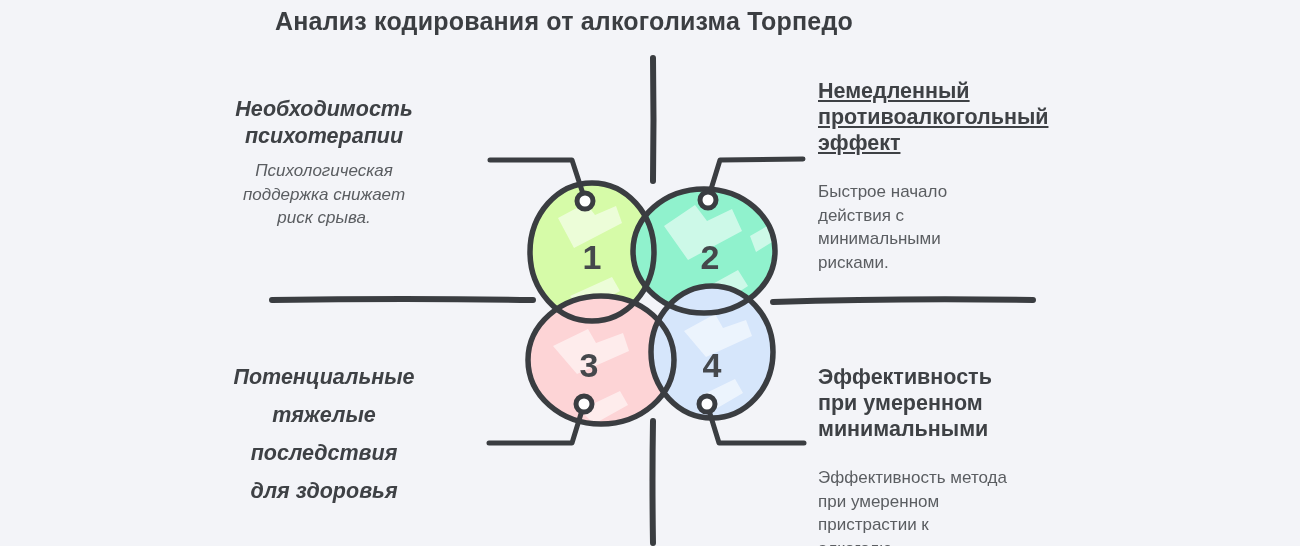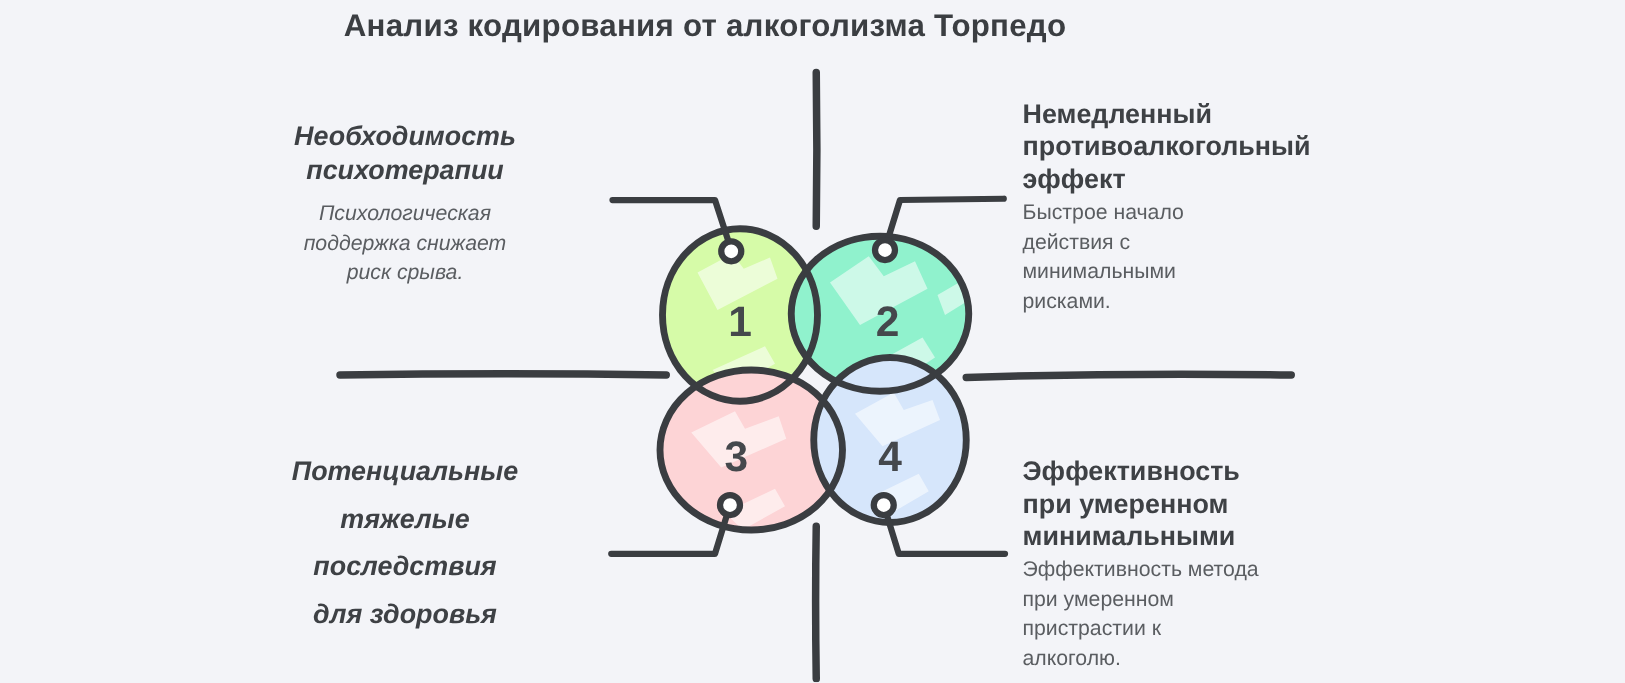--- a/index.html
+++ b/index.html
@@ -40,21 +40,21 @@
   .align-right { text-align: center; font-style: italic; }
   .align-left  { text-align: left; }
   .heading {
     font-weight: 700;
     font-size: 21.5px;
     line-height: 27px;
     color: #3e4145;
     white-space: pre-line;
   }
   .bodytext {
-    margin-top: 2px;
+    margin-top: 24px;
     font-size: 17px;
     line-height: 23.5px;
     color: #5a5d61;
     white-space: pre-line;
   }
   .stroke-line {
     fill: none;
     stroke: #3a3d41;
     stroke-linecap: round;
     stroke-linejoin: round;
@@ -127,21 +127,21 @@
 
   <div class="label align-right" style="left:180px; top:96px; width:288px;">
     <div class="heading">Необходимость
 психотерапии</div>
     <div class="bodytext" style="margin-top:9px;">Психологическая
 поддержка снижает
 риск срыва.</div>
   </div>
 
   <div class="label align-left" style="left:818px; top:78px; width:270px;">
-    <div class="heading" style="line-height:26px;">Немедленный
+    <div class="heading" style="line-height:26px;text-decoration:underline;">Немедленный
 противоалкогольный
 эффект</div>
     <div class="bodytext">Быстрое начало
 действия с
 минимальными
 рисками.</div>
   </div>
 
   <div class="label align-right" style="left:180px; top:358px; width:288px;">
     <div class="heading" style="line-height:38px;">Потенциальные

